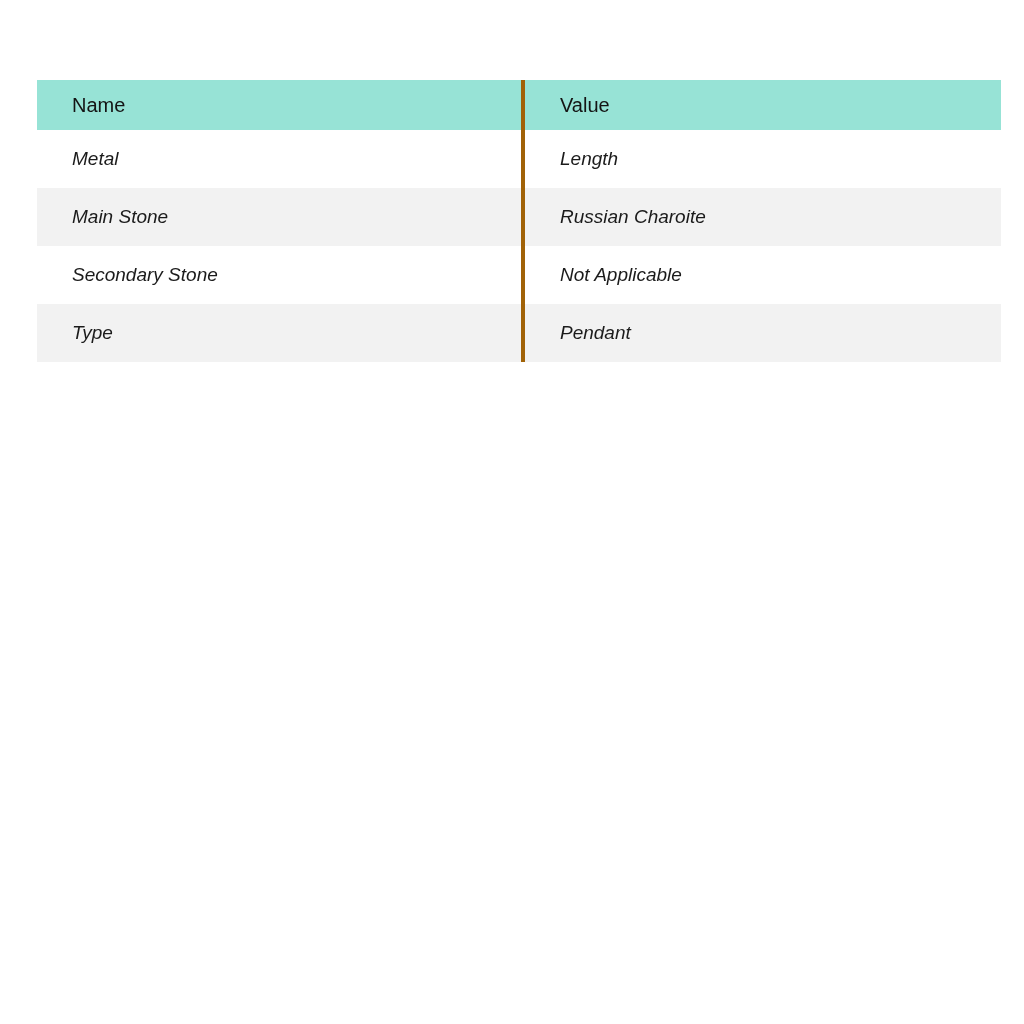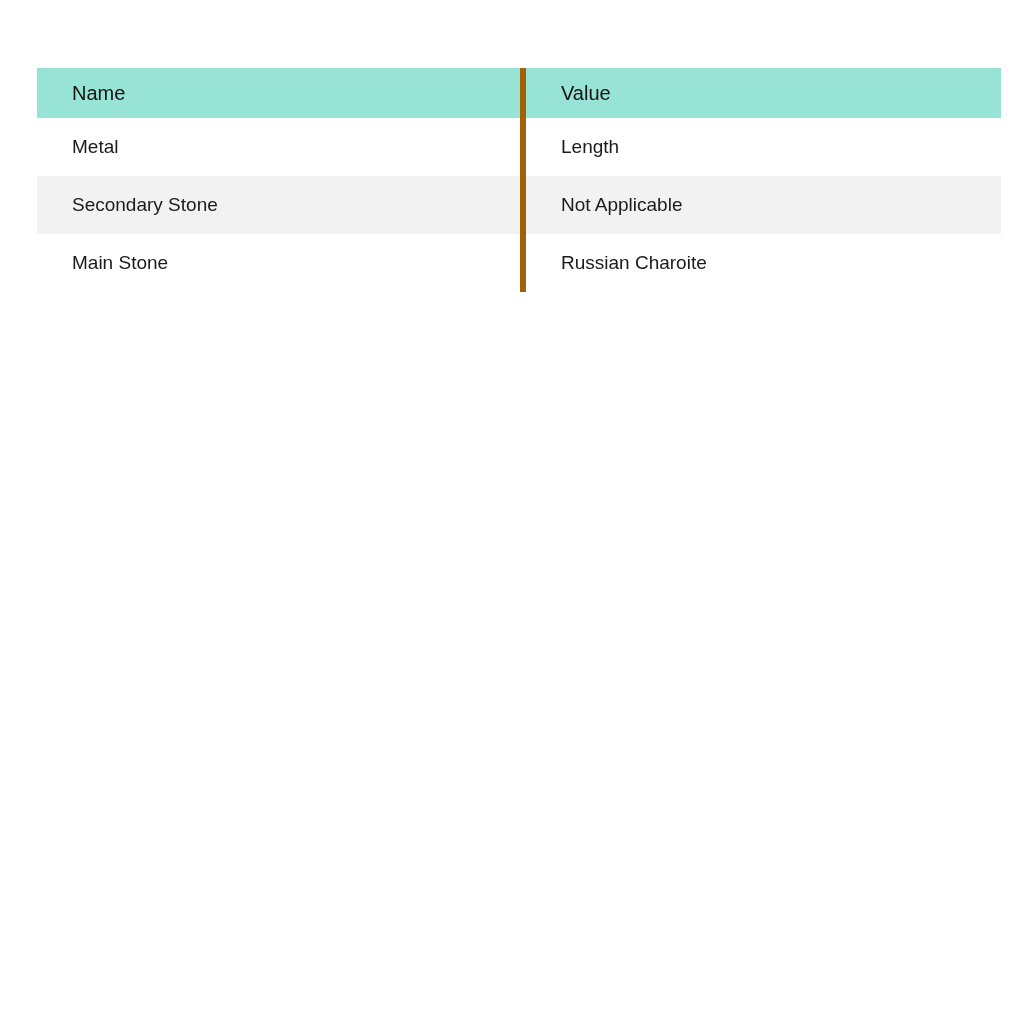--- a/index.html
+++ b/index.html
@@ -10,21 +10,21 @@
   }
   .page {
     position: relative;
     width: 1024px;
     height: 1024px;
     background: #ffffff;
     overflow: hidden;
   }
   table.spec-table {
     position: absolute;
-    top: 68px;
+    top: 80px;
     left: 37px;
     width: 964px;
     border-collapse: collapse;
     table-layout: fixed;
     font-size: 19px;
     color: #1b1b1b;
   }
   table.spec-table col.col-name  { width: 486px; }
   table.spec-table col.col-value { width: 478px; }
 
@@ -35,25 +35,26 @@
     font-weight: normal;
     font-size: 20px;
     padding: 0 0 0 35px;
     vertical-align: middle;
     color: #141414;
   }
   table.spec-table td {
     height: 58px;
     padding: 0 0 0 35px;
     vertical-align: middle;
+    font-style: italic;
   }
   
   table.spec-table th + th,
   table.spec-table td + td {
-    border-left: 6px solid #a16207;
+    border-left: 4px solid #a16207;
   }
   table.spec-table tbody tr:nth-child(even) td {
     background: var(--row-alt-bg, #f2f2f2);
   }
   table.spec-table tbody tr:nth-child(odd) td {
     background: #ffffff;
   }
 </style>
 </head>
 <body>
@@ -69,22 +70,26 @@
         <th>Name</th>
         <th>Value</th>
       </tr>
     </thead>
     <tbody>
       <tr>
         <td>Metal</td>
         <td>Length</td>
       </tr>
       <tr>
+        <td>Main Stone</td>
+        <td>Russian Charoite</td>
+      </tr>
+      <tr>
         <td>Secondary Stone</td>
         <td>Not Applicable</td>
       </tr>
       <tr>
-        <td>Main Stone</td>
-        <td>Russian Charoite</td>
+        <td>Type</td>
+        <td>Pendant</td>
       </tr>
     </tbody>
   </table>
 </div>
 
 </body></html>

